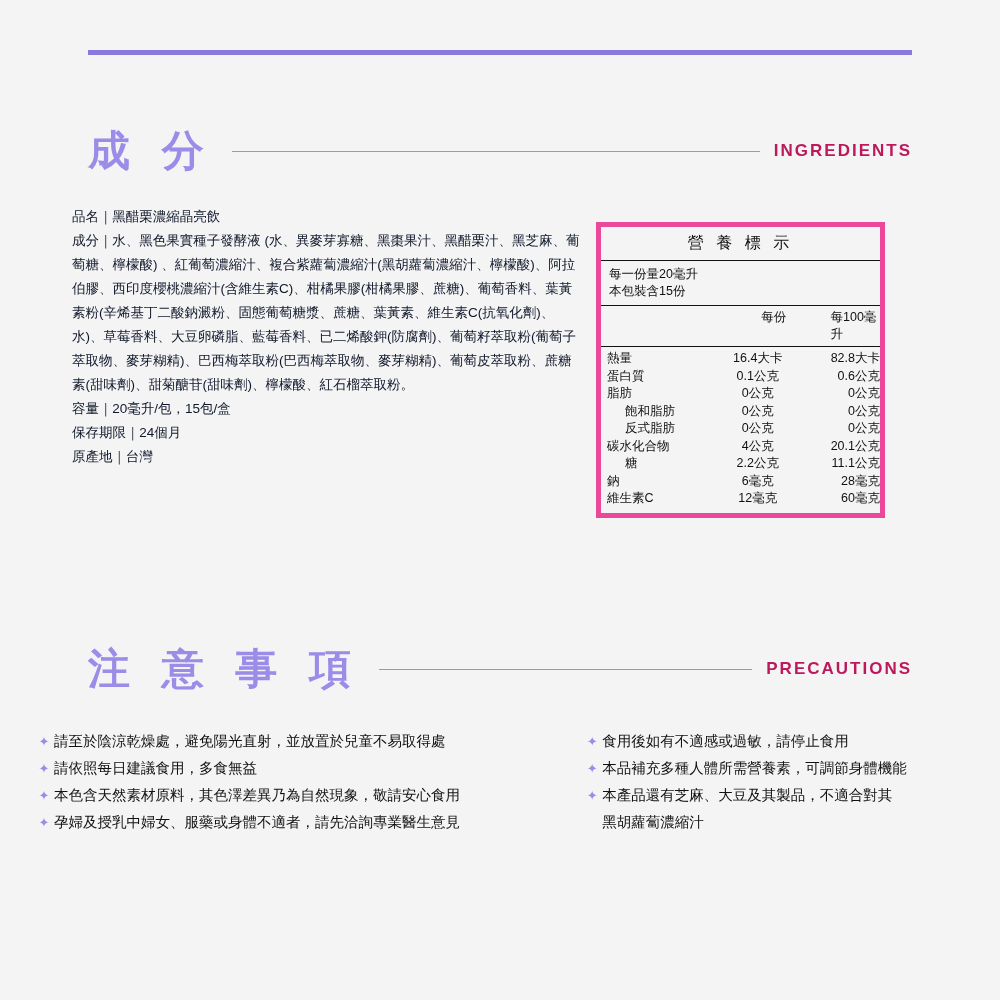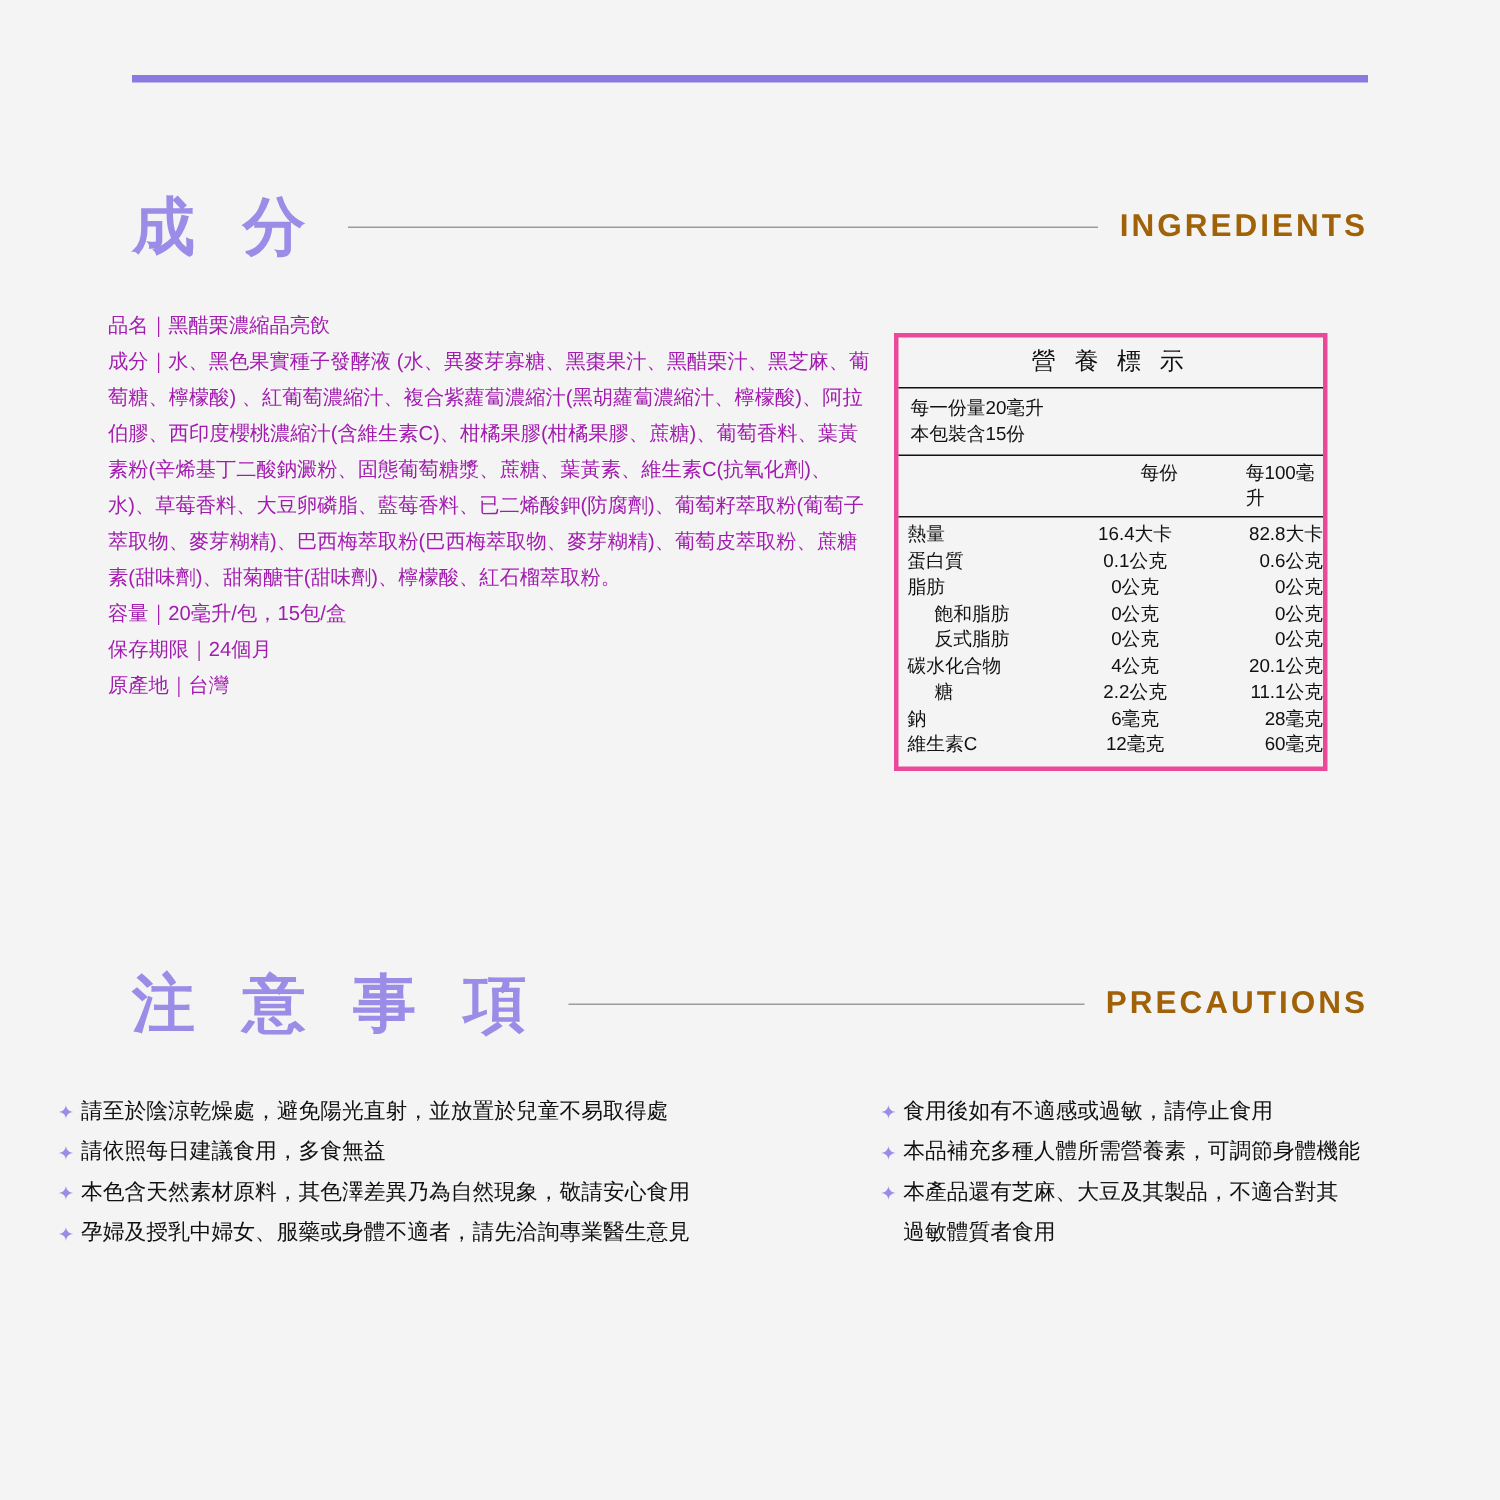--- a/index.html
+++ b/index.html
@@ -46,52 +46,52 @@
     white-space: nowrap;
     line-height: 1;
   }
   .sec-line {
     flex: 1;
     height: 1px;
     background: #9c9c9c;
     margin: 0 14px 0 18px;
   }
   .sec-en {
-    font-size: 21px;
+    font-size: 17px;
     font-weight: bold;
-    color: #a16207;
+    color: #be185d;
     letter-spacing: 2px;
     white-space: nowrap;
   }
 
   #ingredients-head { top: 130px; }
   #precautions-head { top: 648px; text-align: right; }
 
   
   .info-block {
     position: absolute;
     left: 72px;
     top: 205px;
     width: 510px;
     font-size: 13.5px;
     line-height: 24px;
-    color: #a21caf;
+    color: #0f172a;
   }
   .info-line { white-space: normal; }
   .info-para {
     text-indent: 0;
   }
 
   
   .nutri {
     position: absolute;
     left: 596px;
     top: 222px;
     width: 289px;
-    border: 3px solid #ec4899;
+    border: 5px solid #ec4899;
     background: #f4f4f4;
     font-size: 12.5px;
     color: #111;
     box-sizing: border-box;
   }
   .nutri-title {
     text-align: center;
     font-size: 16px;
     letter-spacing: 4px;
     padding: 6px 0 6px 0;
@@ -271,18 +271,18 @@
       <div class="prec-item">
         <span class="prec-mark">✦</span>
         <span class="prec-text">本品補充多種人體所需營養素，可調節身體機能</span>
       </div>
       <div class="prec-item">
         <span class="prec-mark">✦</span>
         <span class="prec-text">本產品還有芝麻、大豆及其製品，不適合對其</span>
       </div>
       <div class="prec-item">
         <span class="prec-mark blank">✦</span>
-        <span class="prec-text">過敏體質者食用</span>
+        <span class="prec-text">黑胡蘿蔔濃縮汁</span>
       </div>
     </div>
   </div>
 
 </div>
 
 </body></html>

